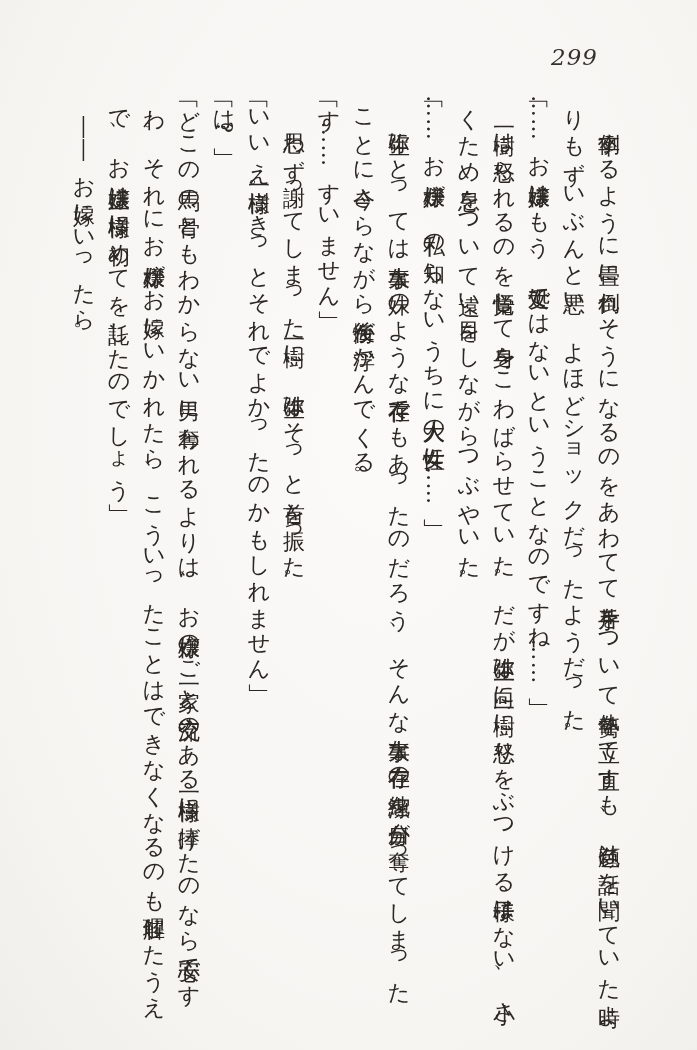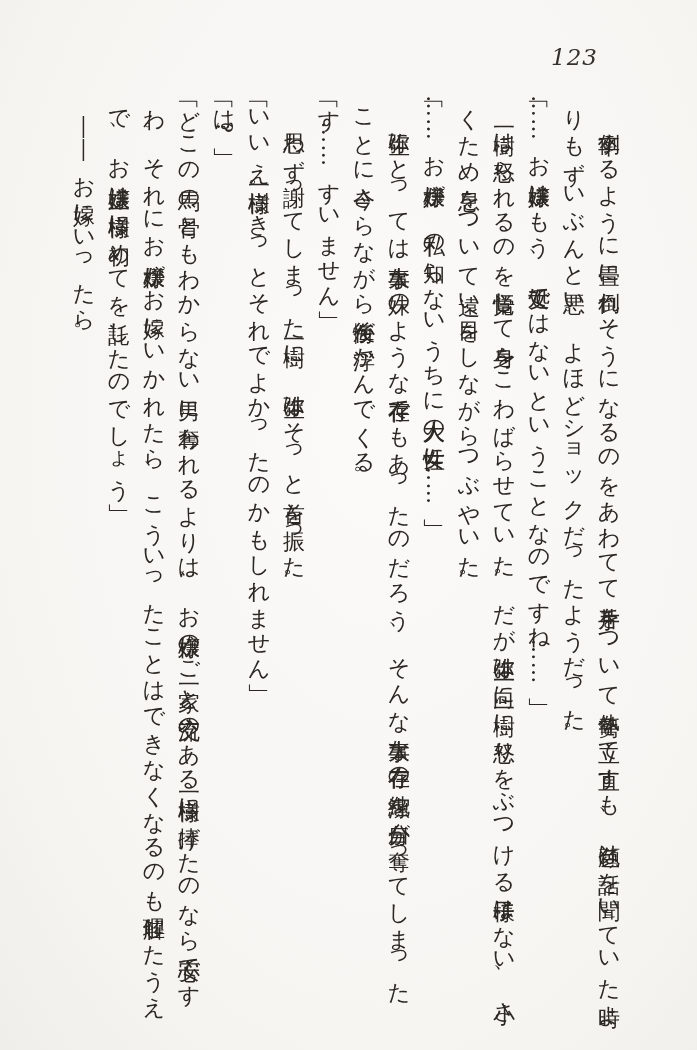--- a/index.html
+++ b/index.html
@@ -54,21 +54,21 @@
 
   .para.indent {
     text-indent: 1em;
   }
 </style>
 </head>
 <body>
 
 <div class="page">
 
-  <div class="page-number" style="color: rgb(53, 50, 46);">123</div>
+  <div class="page-number" style="color: rgb(53, 50, 46);">299</div>
 
   <div class="text-block" style="color: rgb(43, 40, 35);">
       <p class="para indent">卒倒するように畳に倒れそうになるのをあわてて片手をついて体勢を立て直すも、顔色は話を聞いていた時よりもずいぶんと悪い。よほどショックだったようだった。</p>
       <p class="para">「……お嬢様はもう、処女ではないということなのですね……」</p>
       <p class="para indent">一樹は怒られるのを覚悟して身をこわばらせていた。だが弥生は一向に一樹に怒りをぶつける様子はない、小さくため息をついて遠い目をしながらつぶやいた。</p>
       <p class="para">「……お嬢様が、私の知らないうちに大人の女性に……」</p>
       <p class="para indent">弥生にとっては大事な妹のような存在でもあったのだろう、そんな大事な存在の純潔を自分が奪ってしまったことに今さらながら後悔が浮かんでくる。</p>
       <p class="para">「す……すいません」</p>
       <p class="para indent">思わず謝ってしまった一樹に、弥生はそっと首を振った。</p>
       <p class="para">「いいえ一樹様。きっとそれでよかったのかもしれません」</p>

